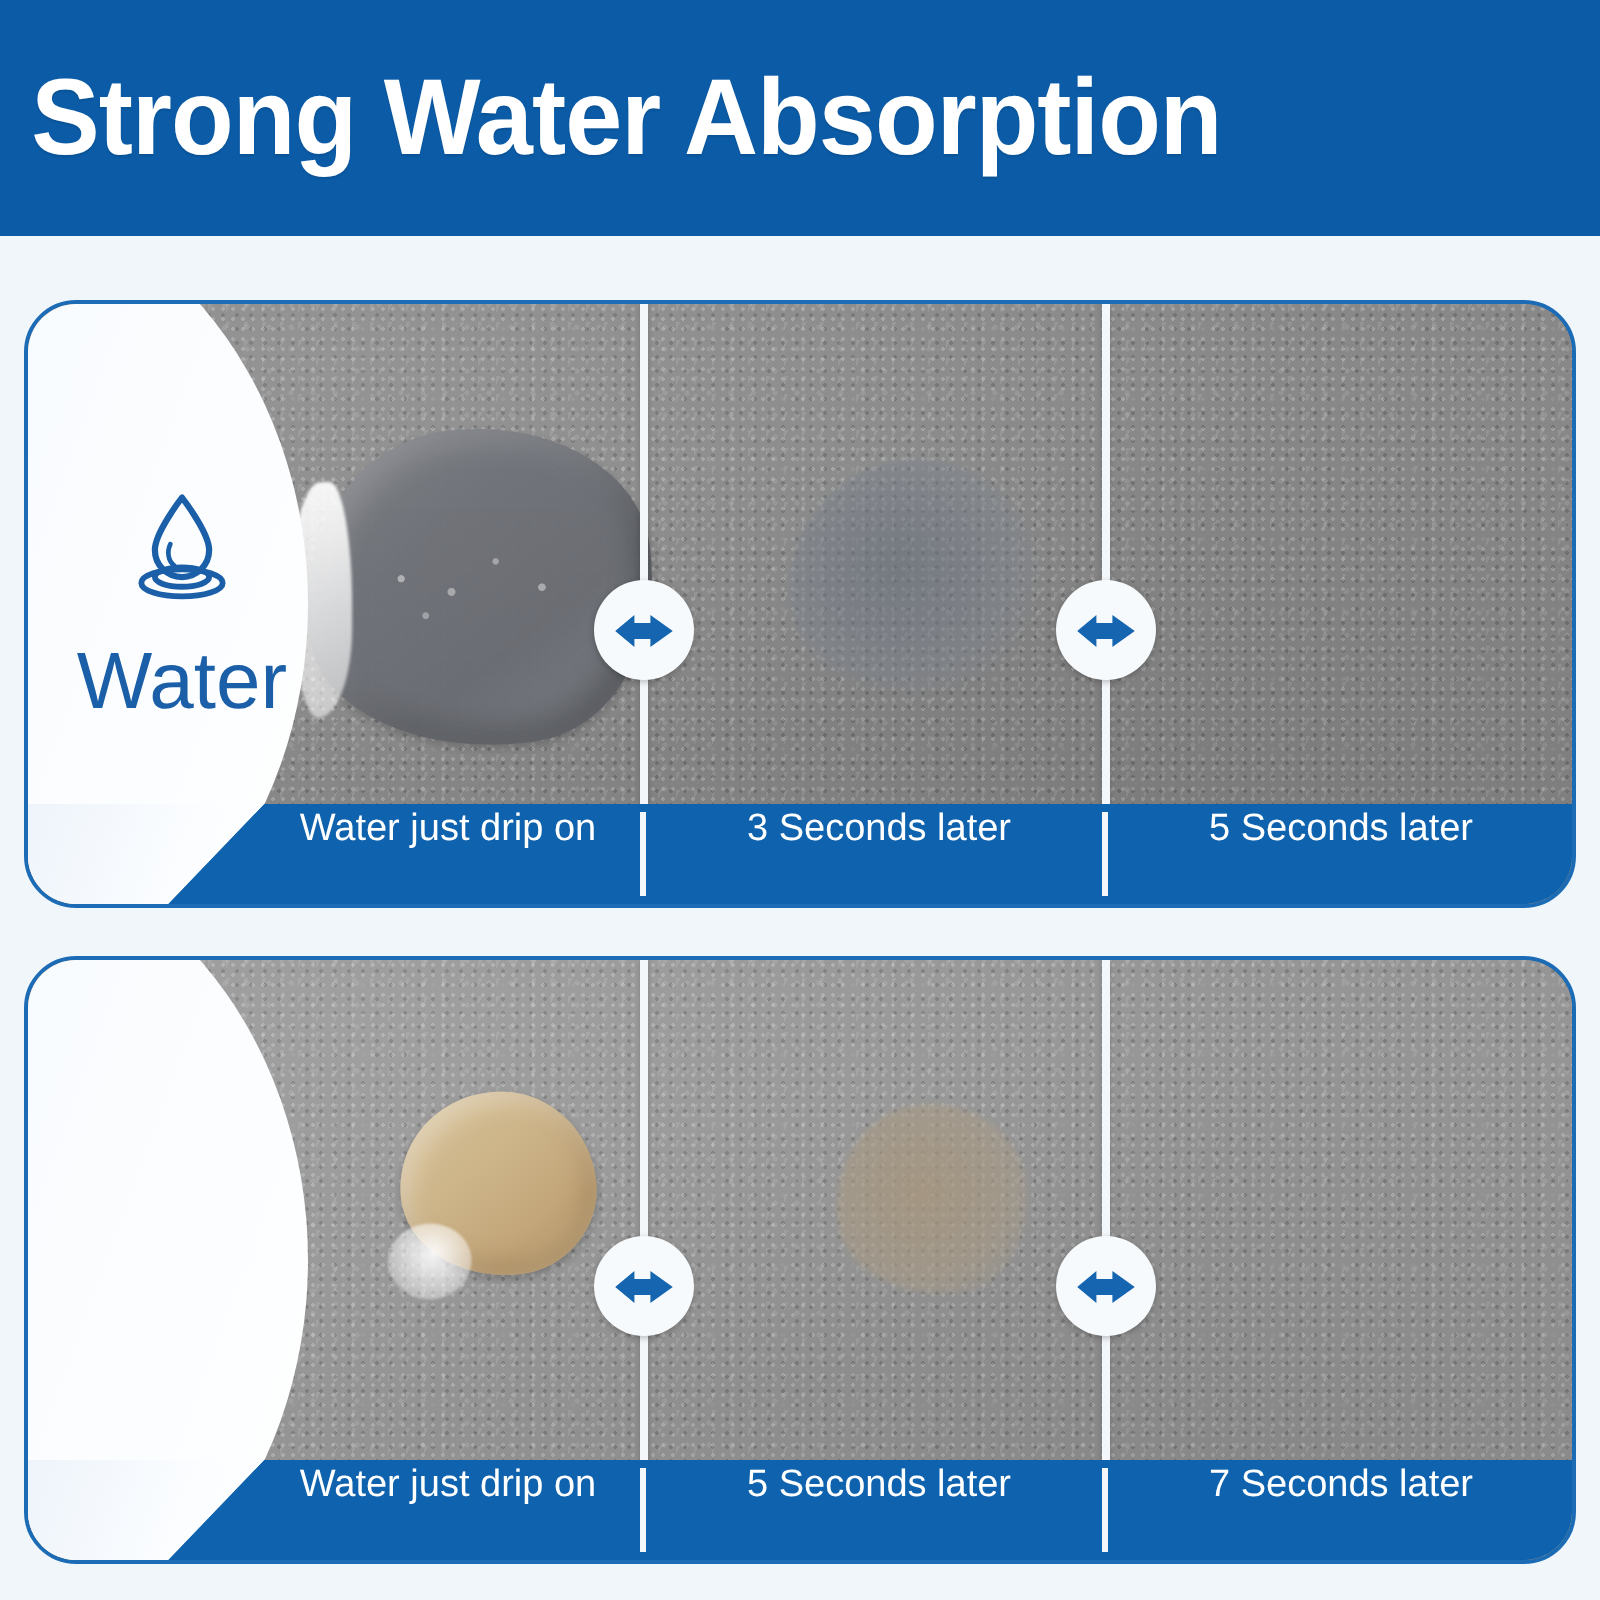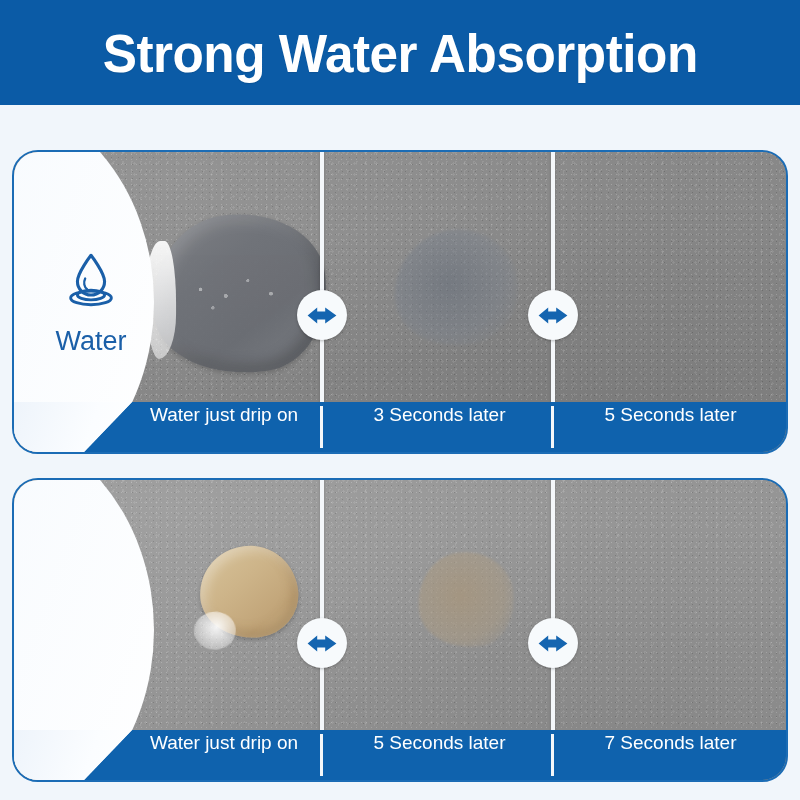--- a/index.html
+++ b/index.html
@@ -12,25 +12,25 @@
     background: #f1f6fb;
     font-family: "Liberation Sans", sans-serif;
     overflow: hidden;
     position: relative;
   }
 
   
   .header-banner {
     position: absolute;
     left: 0; top: 0;
-    width: 800px; height: 105px;
+    width: 800px; height: 118px;
     background: #0b5ba6;
     display: flex;
     align-items: center;
-    justify-content: center;
+    justify-content: flex-start;
   }
   .header-title {
     color: #ffffff;
     font-size: 54px;
     font-weight: bold;
     letter-spacing: -0.5px;
     line-height: 1;
     transform: scaleX(0.95);
     white-space: nowrap;
     text-shadow: 0 1px 1px rgba(0,0,0,0.10);
@@ -95,21 +95,21 @@
     transform: translateY(-50%);
     width: 126px;
     display: flex;
     flex-direction: column;
     align-items: center;
     gap: 4px;
   }
   .cat-icon { width: 62px; height: 62px; display: block; }
   .cat-text {
     color: #1a5fa8;
-    font-size: 27px;
+    font-size: 40px;
     line-height: 1;
     white-space: nowrap;
     margin-top: 12px;
   }
 
   
   .divider {
     position: absolute;
     top: 0;
     width: 4px;

